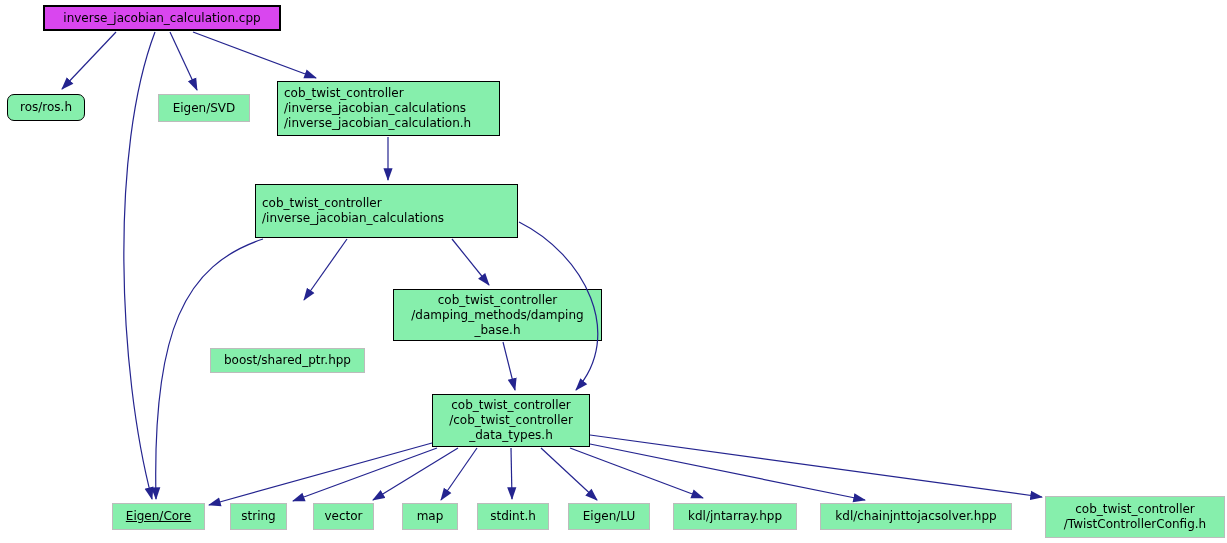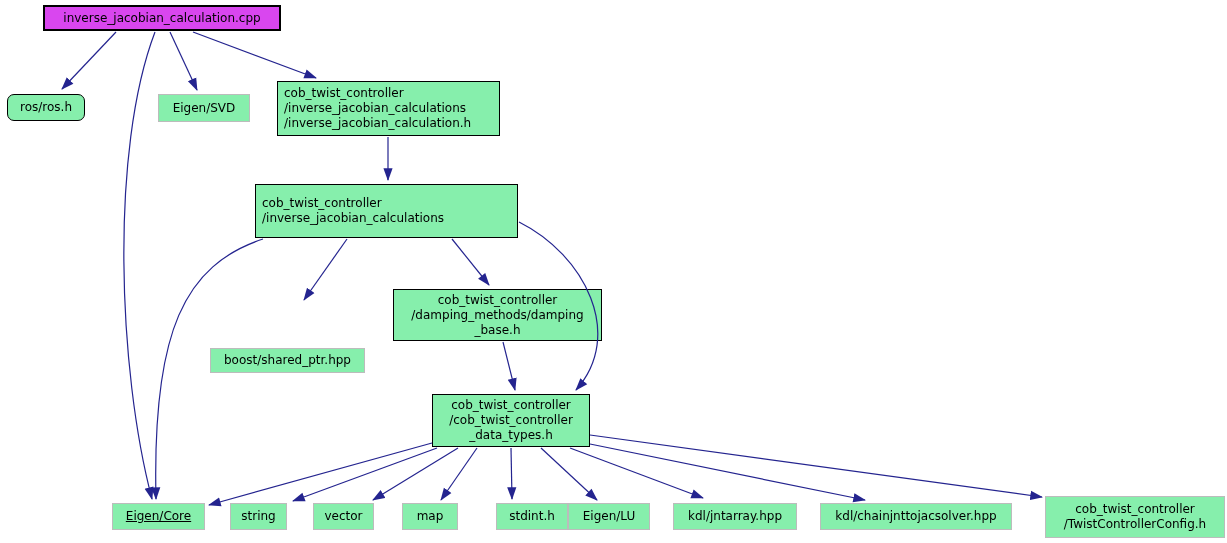--- a/index.html
+++ b/index.html
@@ -85,21 +85,21 @@
   </div>
 
   <div class="node leaf" style="left:313px;top:503px;width:61px;height:27px;">
     <span>vector</span>
   </div>
 
   <div class="node leaf" style="left:402px;top:503px;width:56px;height:27px;">
     <span>map</span>
   </div>
 
-  <div class="node leaf" style="left:496px;top:503px;width:72px;height:27px;">
+  <div class="node leaf" style="left:477px;top:503px;width:72px;height:27px;">
     <span>stdint.h</span>
   </div>
 
   <div class="node leaf" style="left:568px;top:503px;width:82px;height:27px;">
     <span>Eigen/LU</span>
   </div>
 
   <div class="node leaf" style="left:673px;top:503px;width:124px;height:27px;">
     <span>kdl/jntarray.hpp</span>
   </div>

